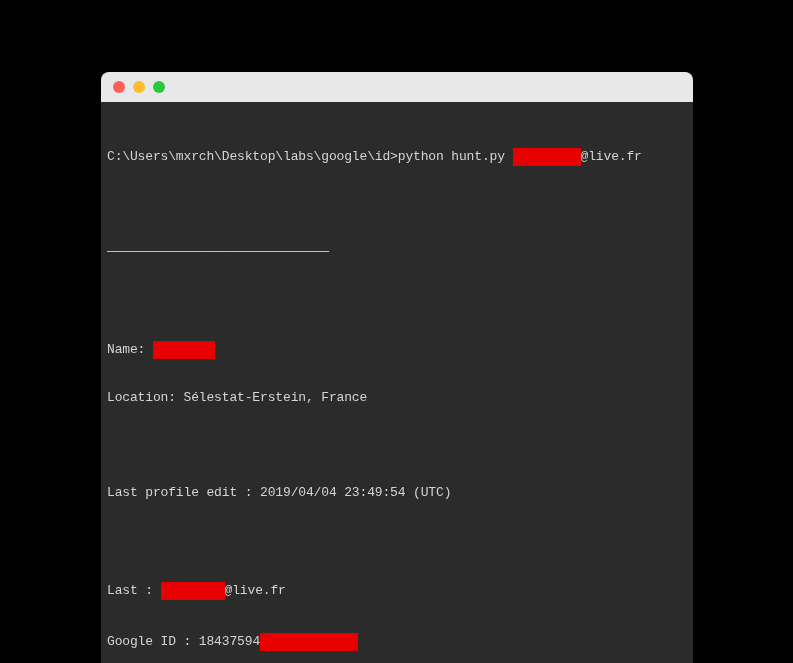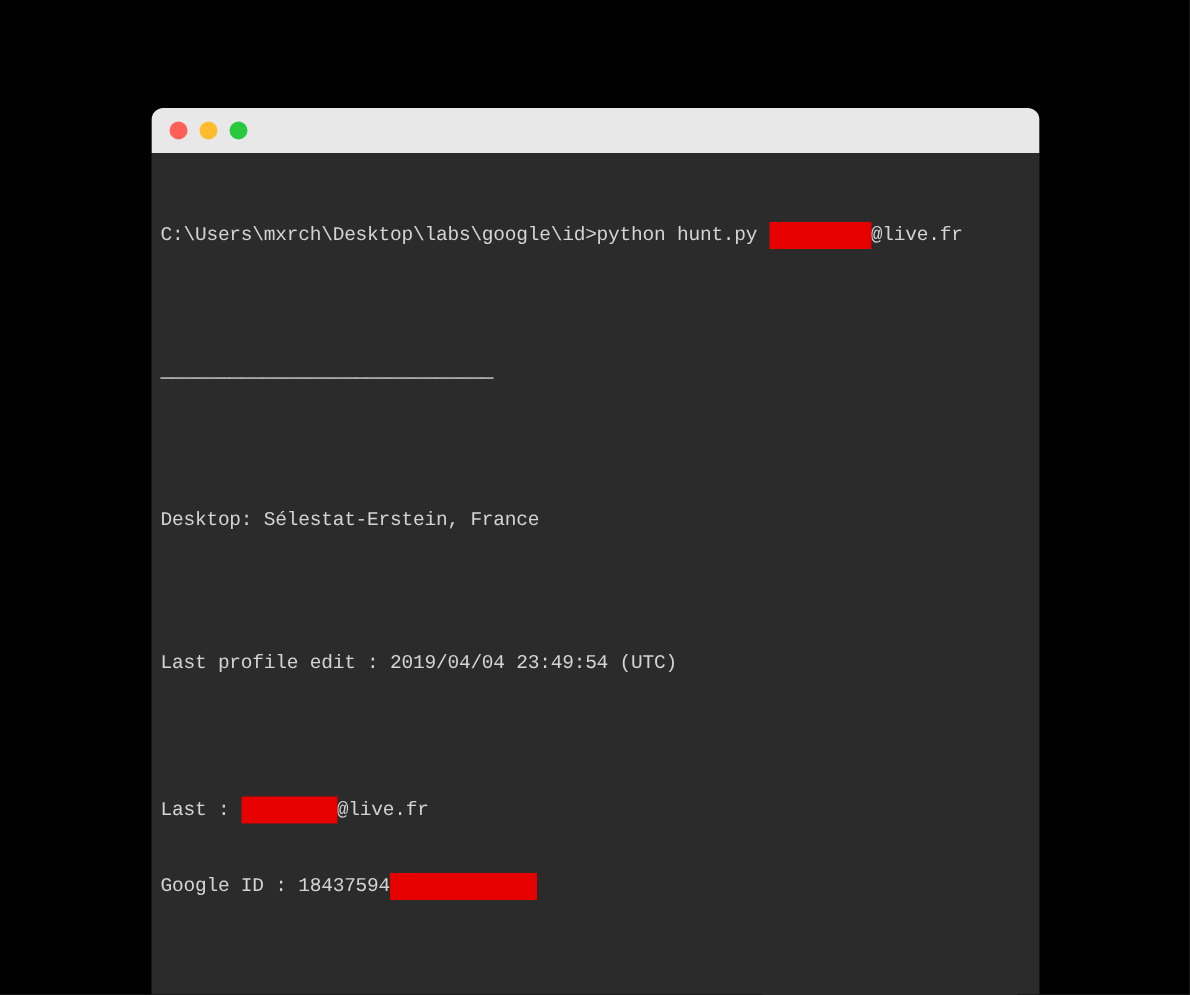--- a/index.html
+++ b/index.html
@@ -78,21 +78,22 @@
   <div class="titlebar">
     <div class="traffic-light red"></div>
     <div class="traffic-light yellow"></div>
     <div class="traffic-light green"></div>
   </div>
   <div class="terminal">
     <span class="line"><span>C:\Users\mxrch\Desktop\labs\google\id&gt;python hunt.py </span><span class="redact redact-tall w1"></span><span>@live.fr</span></span>
     <span class="line"> </span>
     <span class="line">—————————————————————————————</span>
     <span class="line"> </span>
-    <span class="line">Desktop: Sélestat-Erstein, France</span>
+    <span class="line"><span>Name: </span><span class="redact redact-tall w2"></span></span>
+    <span class="line">Location: Sélestat-Erstein, France</span>
     <span class="line"> </span>
     <span class="line">Last profile edit : 2019/04/04 23:49:54 (UTC)</span>
     <span class="line"> </span>
     <span class="line"><span>Last : </span><span class="redact redact-tall w3"></span><span>@live.fr</span></span>
     <span class="line"><span>Google ID : 1843759</span><span>4</span><span class="redact redact-tall w4"></span></span>
     
     
     
     
     

